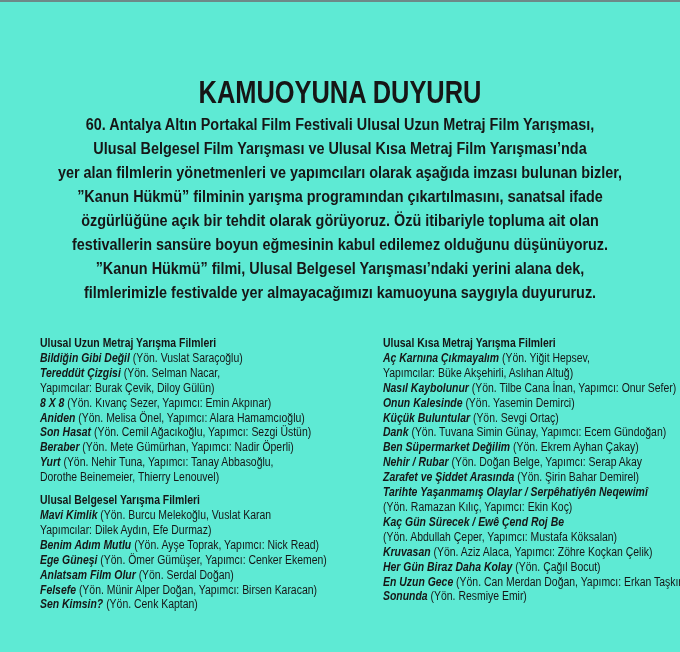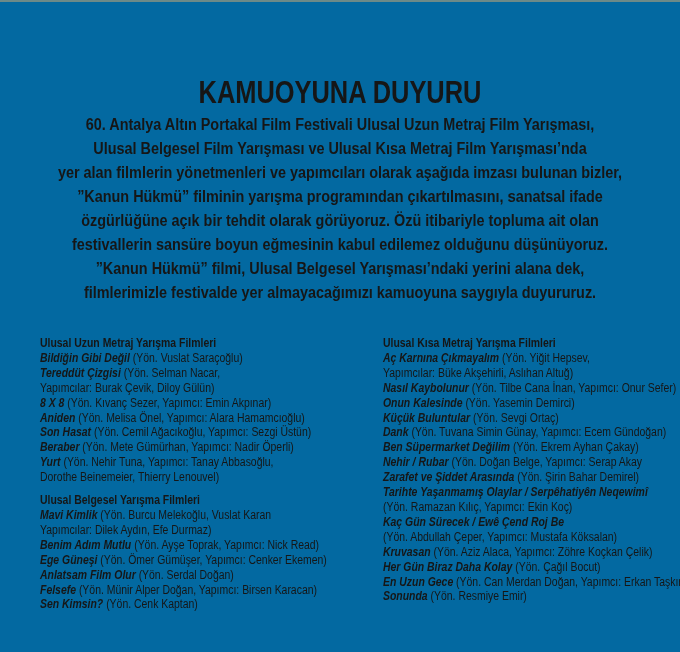--- a/index.html
+++ b/index.html
@@ -42,21 +42,21 @@
   .section-header{
     font-weight:700;font-size:12px;line-height:14.9px;white-space:nowrap;
   }
   .film-line{font-size:12px;line-height:14.9px;white-space:nowrap;}
   .film-line .ft{font-weight:700;font-style:italic;}
   .film-line .fr{font-weight:400;font-style:normal;}
 </style>
 </head>
 <body>
 
-<div class="page" style="background: #0369a1; color: rgb(22, 22, 22);">
+<div class="page" style="background: #5eead4; color: rgb(22, 22, 22);">
   <div class="top-edge" style="background: rgb(109, 138, 136);"></div>
 
   <h1 class="page-title">KAMUOYUNA DUYURU</h1>
 
   <div class="announcement">
     <div class="ann-line">60. Antalya Altın Portakal Film Festivali Ulusal Uzun Metraj Film Yarışması,</div>
     <div class="ann-line">Ulusal Belgesel Film Yarışması ve Ulusal Kısa Metraj Film Yarışması’nda</div>
     <div class="ann-line">yer alan filmlerin yönetmenleri ve yapımcıları olarak aşağıda imzası bulunan bizler,</div>
     <div class="ann-line">”Kanun Hükmü” filminin yarışma programından çıkartılmasını, sanatsal ifade</div>
     <div class="ann-line">özgürlüğüne açık bir tehdit olarak görüyoruz. Özü itibariyle topluma ait olan</div>

